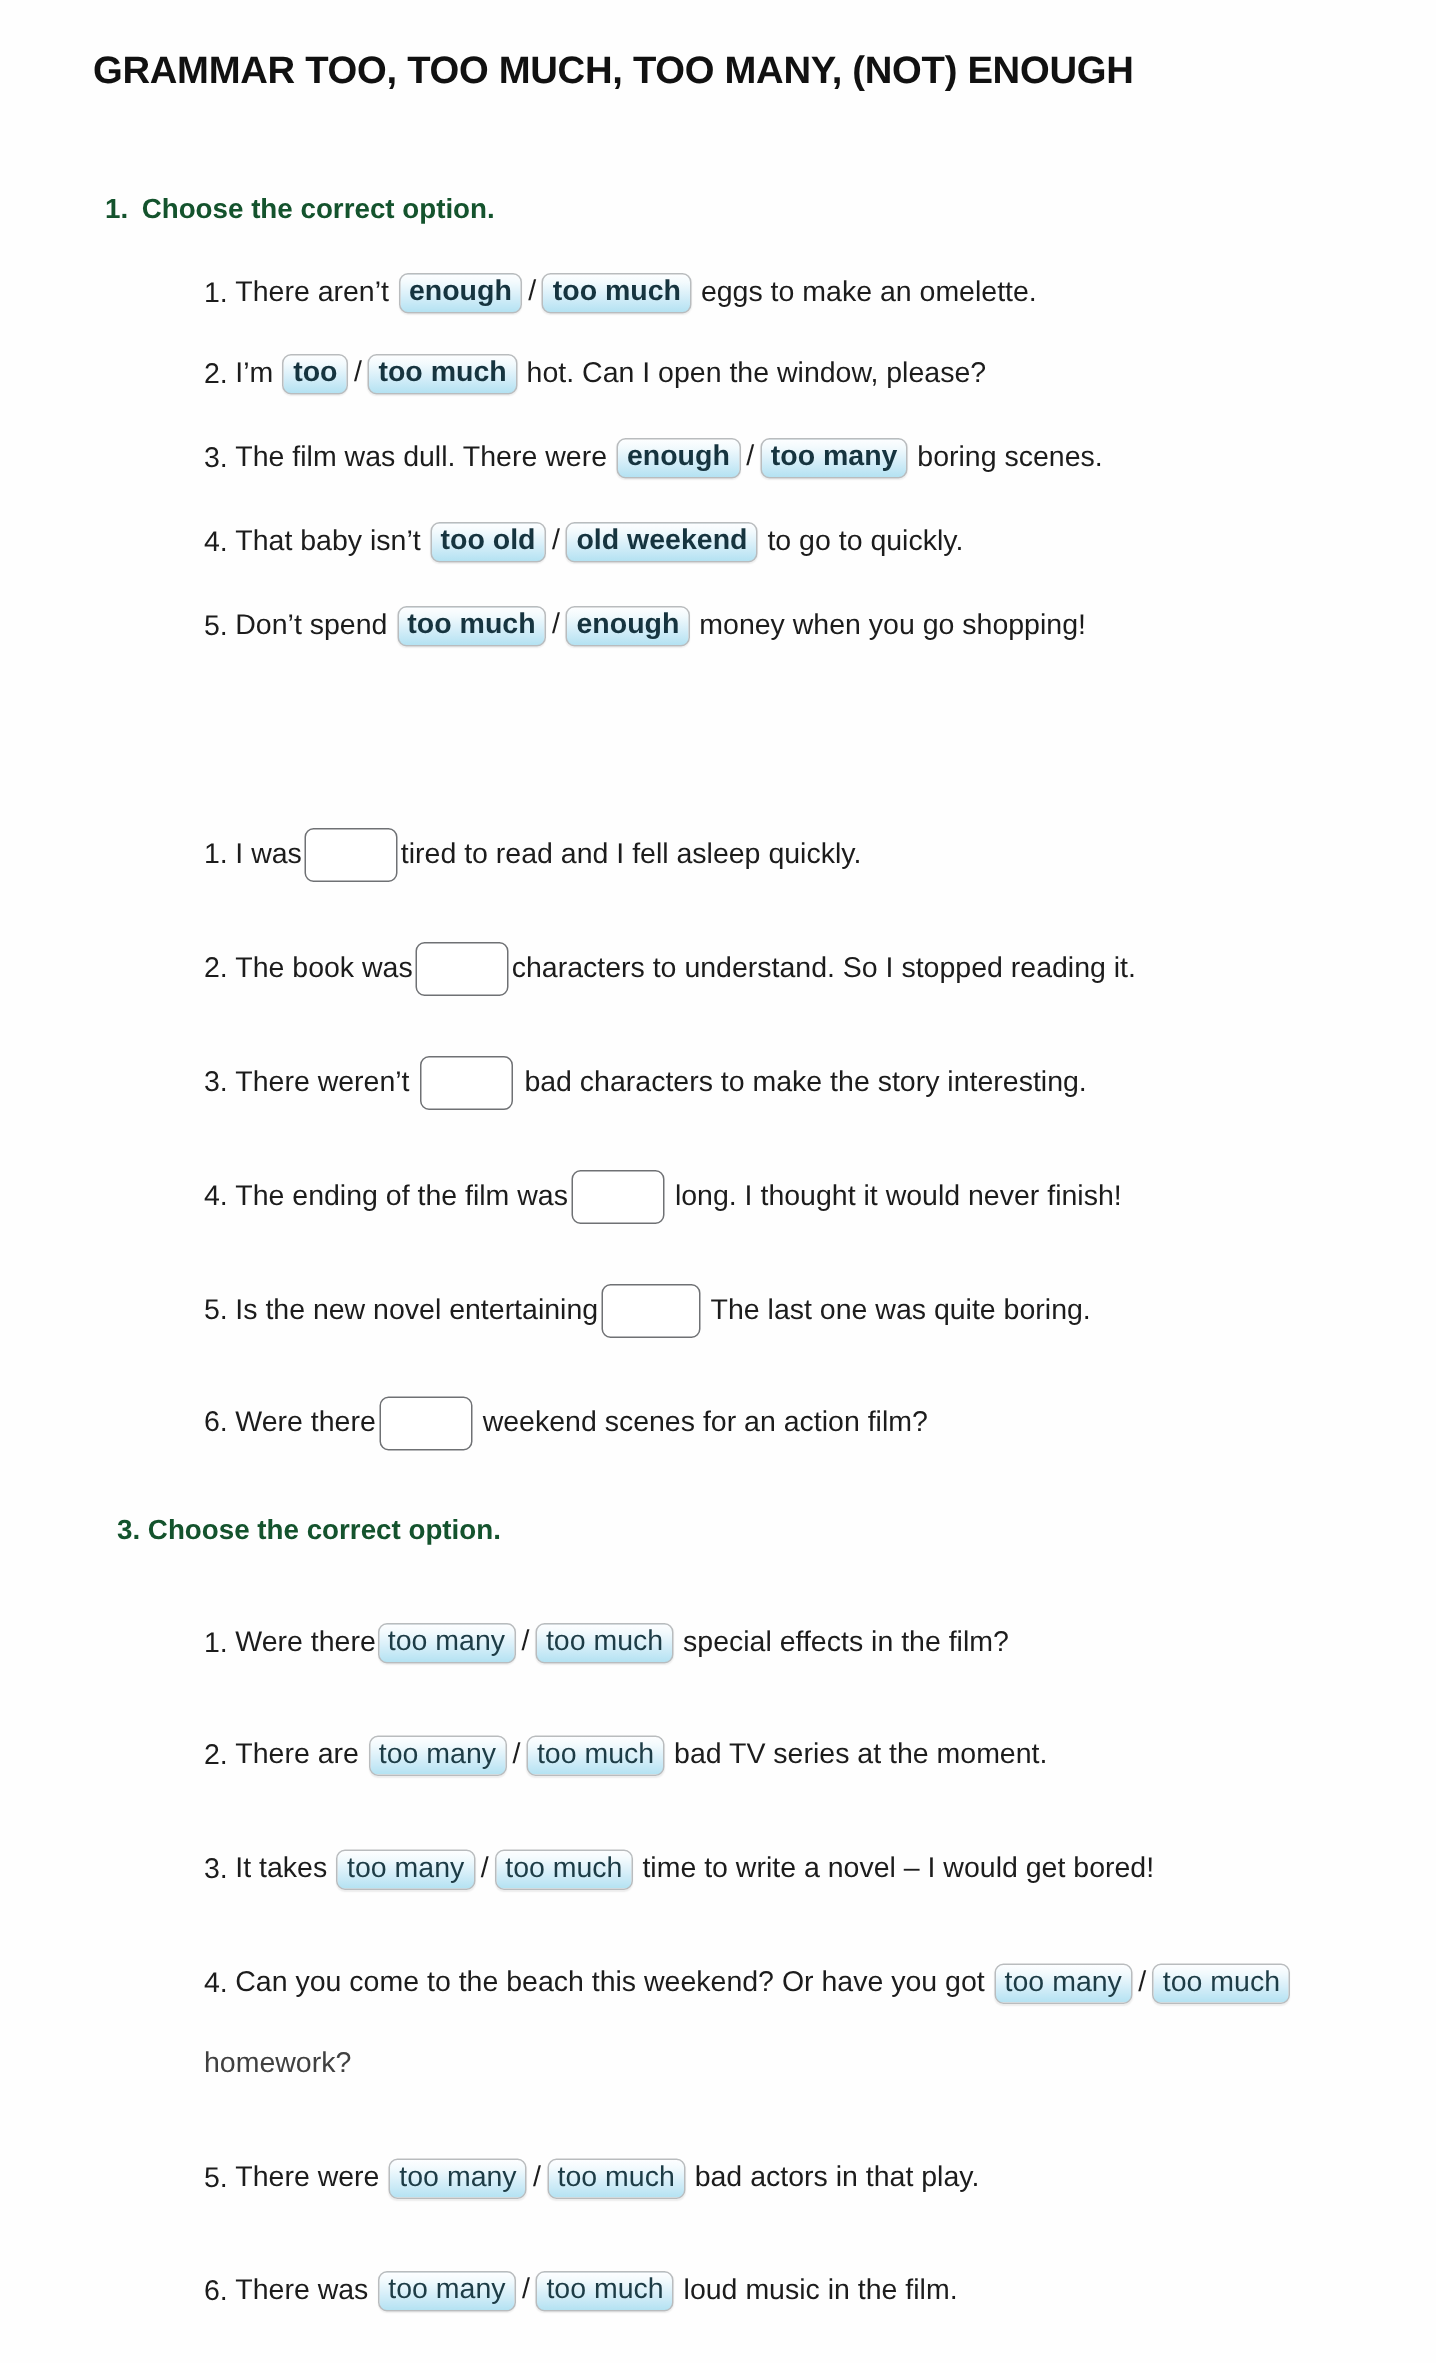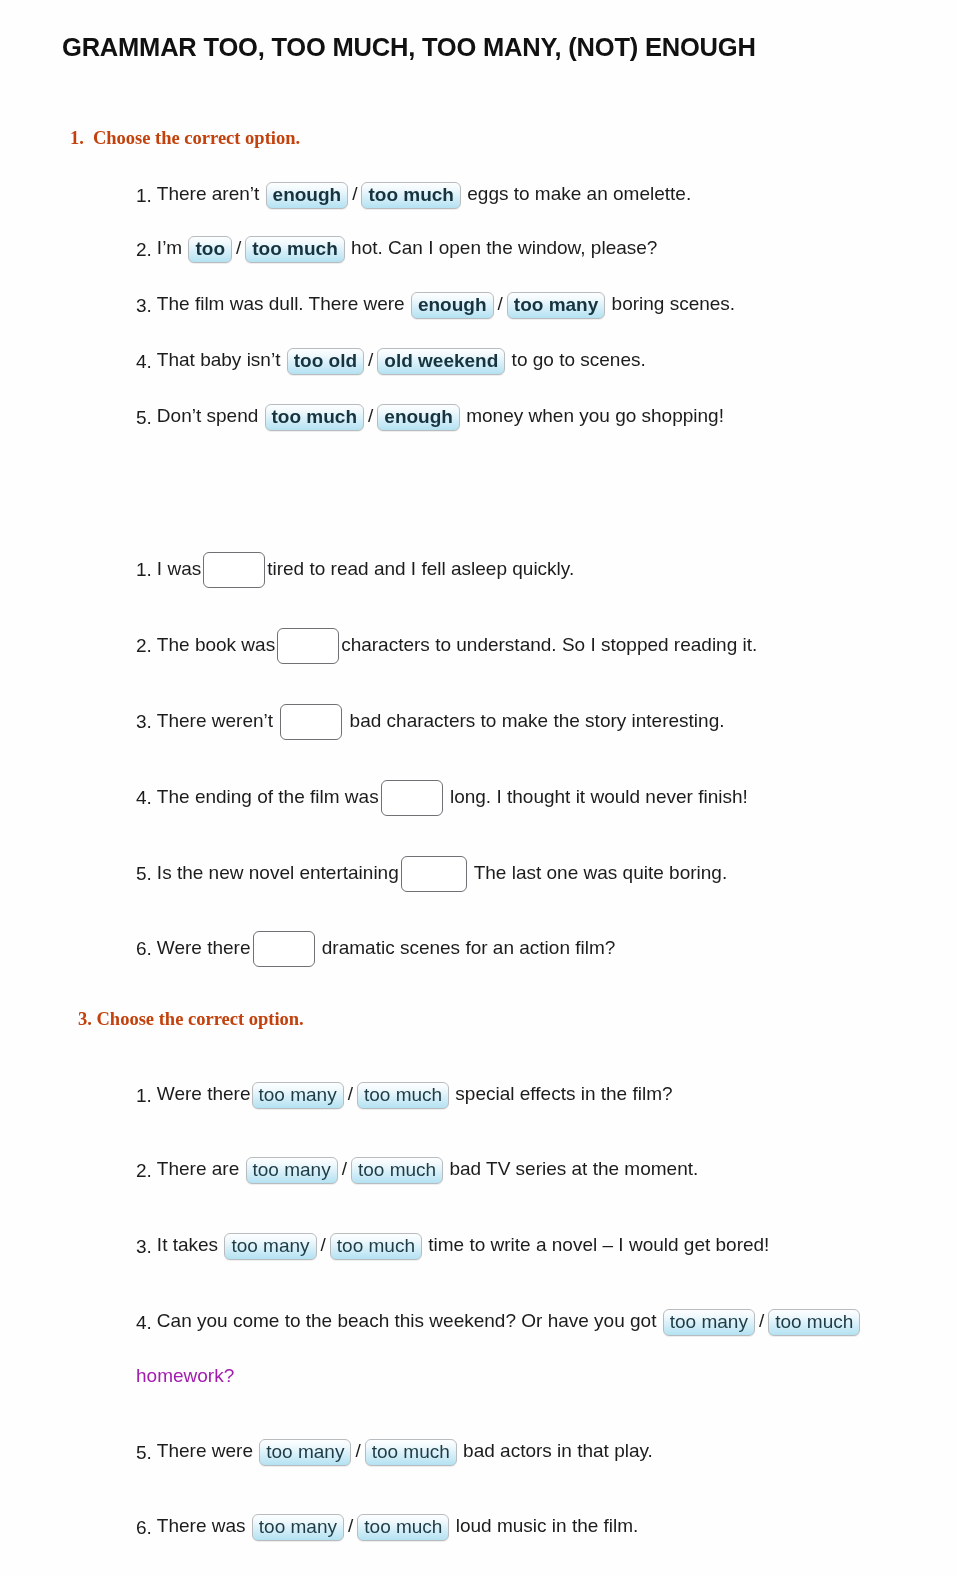--- a/index.html
+++ b/index.html
@@ -38,22 +38,21 @@
     color: #111111;
     line-height: 1.15;
   }
 
   
   .section-heading {
     position: absolute;
     white-space: nowrap;
     font-size: 18.5px;
     font-weight: bold;
-    color: #c2410c;
-    font-family: Liberation Serif, serif;
+    color: #14532d;
   }
   .section-heading .num { margin-right: 0; }
   .section-heading em {
     font-style: italic;
     font-weight: bold;
   }
   #heading-1 { left: 70px;  top: 128px; }
   #heading-1 .num { margin-right: 9px; }
   #heading-2 { left: 78px;  top: 480px; }
   #heading-3 { left: 78px;  top: 1009px; text-align: right; }
@@ -106,21 +105,21 @@
     box-sizing: border-box;
   }
 
   .q-row.indent-a { left: 136px; }
 
   .wrap-line {
     position: absolute;
     left: 136px;
     white-space: nowrap;
     font-size: 19px;
-    color: #a21caf;
+    color: #404040;
   }
 </style>
 </head>
 <body>
 
 <div class="page">
 
   <div class="doc-title">GRAMMAR TOO, TOO MUCH, TOO MANY, (NOT) ENOUGH</div>
 
   <div class="section-heading" id="heading-1">
@@ -134,21 +133,21 @@
       <div class="q-row indent-a" style="top: 236px;">
         <span class="q-num">2.</span>
         <span class="q-text"><span>I’m </span><span class="opt bold">too</span><span class="sep">/</span><span class="opt bold">too much</span><span> hot. Can I open the window, please?</span></span>
       </div>
       <div class="q-row indent-a" style="top: 292px;">
         <span class="q-num">3.</span>
         <span class="q-text"><span>The film was dull. There were </span><span class="opt bold">enough</span><span class="sep">/</span><span class="opt bold">too many</span><span> boring scenes.</span></span>
       </div>
       <div class="q-row indent-a" style="top: 348px;">
         <span class="q-num">4.</span>
-        <span class="q-text"><span>That baby isn’t </span><span class="opt bold">too old</span><span class="sep">/</span><span class="opt bold">old weekend</span><span> to go to scenes.</span></span>
+        <span class="q-text"><span>That baby isn’t </span><span class="opt bold">too old</span><span class="sep">/</span><span class="opt bold">old weekend</span><span> to go to quickly.</span></span>
       </div>
       <div class="q-row indent-a" style="top: 404px;">
         <span class="q-num">5.</span>
         <span class="q-text"><span>Don’t spend </span><span class="opt bold">too much</span><span class="sep">/</span><span class="opt bold">enough</span><span> money when you go shopping!</span></span>
       </div>
     </div>
 
   <div id="section-2-items">
       <div class="q-row indent-a" style="top: 552px;">
         <span class="q-num">1.</span>
@@ -165,21 +164,21 @@
       <div class="q-row indent-a" style="top: 780px;">
         <span class="q-num">4.</span>
         <span class="q-text"><span>The ending of the film was</span><span class="blank" style="width: 62px;"></span><span> long. I thought it would never finish!</span></span>
       </div>
       <div class="q-row indent-a" style="top: 856px;">
         <span class="q-num">5.</span>
         <span class="q-text"><span>Is the new novel entertaining</span><span class="blank" style="width: 66px;"></span><span> The last one was quite boring.</span></span>
       </div>
       <div class="q-row indent-a" style="top: 931px;">
         <span class="q-num">6.</span>
-        <span class="q-text"><span>Were there</span><span class="blank" style="width: 62px;"></span><span> dramatic scenes for an action film?</span></span>
+        <span class="q-text"><span>Were there</span><span class="blank" style="width: 62px;"></span><span> weekend scenes for an action film?</span></span>
       </div>
     </div>
 
   <div class="section-heading" id="heading-3">
     <span class="num">3.</span>&nbsp;<span>Choose the correct option.</span>
   </div>
   <div id="section-3-items">
       <div class="q-row indent-a" style="top: 1082px;">
         <span class="q-num">1.</span>
         <span class="q-text"><span>Were there</span><span class="opt">too many</span><span class="sep">/</span><span class="opt">too much</span><span> special effects in the film?</span></span>

